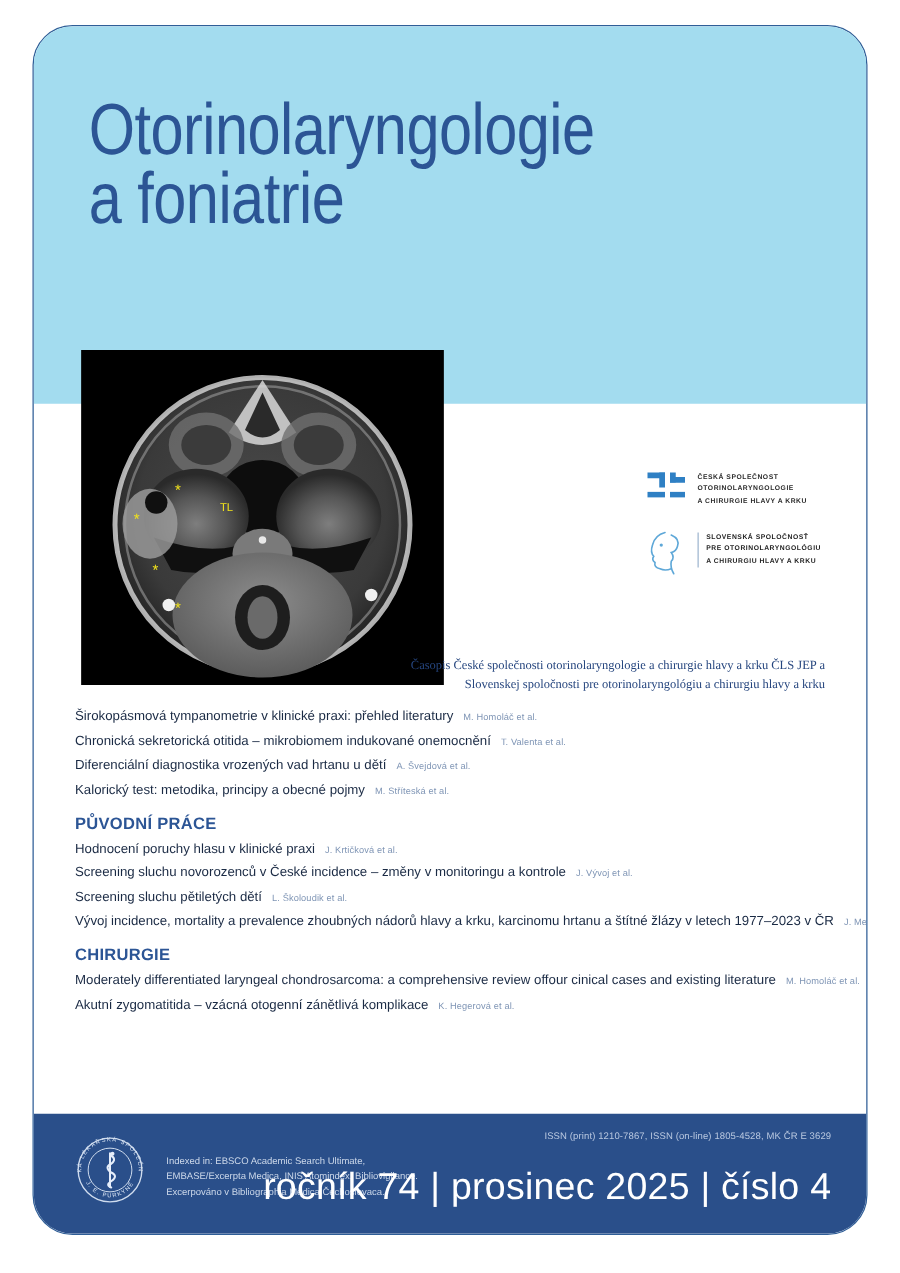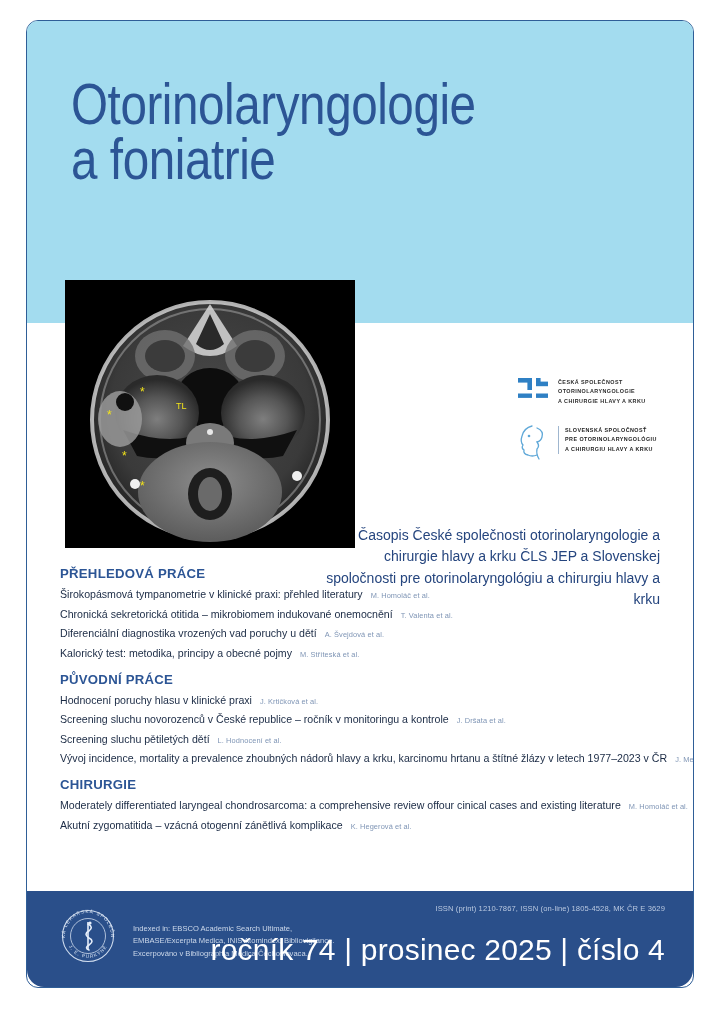--- a/index.html
+++ b/index.html
@@ -17,21 +17,21 @@
   }
 
   
   .cover {
     position: absolute;
     left: 26px;
     top: 20px;
     width: 668px;
     height: 968px;
     border: 1.5px solid #2F5E97;
-    border-radius: 12px;
+    border-radius: 32px;
     background: #ffffff;
     overflow: hidden;
     box-sizing: border-box;
   }
 
   
   .masthead {
     position: absolute;
     left: 0;
     top: 0;
@@ -102,24 +102,24 @@
     padding-left: 6px;
     color: #1d1d1d;
   }
 
   .society-caption {
     position: absolute;
     right: 33px;
     top: 504px;
     width: 340px;
     text-align: right;
-    font-size: 14px;
+    font-size: 10px;
     line-height: 1.52;
     color: #25457e;
-    font-family: Liberation Sans, sans-serif;
+    font-family: Liberation Serif, serif;
   }
 
   
   .contents {
     position: absolute;
     left: 33px;
     top: 545px;
     width: 612px;
   }
   .section { margin-bottom: 11px; }
@@ -303,45 +303,44 @@
         <span>A CHIRURGIU HLAVY A KRKU</span>
       </span>
     </div>
   </div>
 
   <div class="society-caption">Časopis České společnosti otorinolaryngologie a chirurgie hlavy a krku ČLS JEP a Slovenskej spoločnosti pre otorinolaryngológiu a chirurgiu hlavy a krku</div>
 
   <div class="contents">
 
     <div class="section">
-      <div class="section-title">PŘEHLEDOVÁ PRÁCE</div>
       <div class="article">
         <span>Širokopásmová tympanometrie v klinické praxi: přehled literatury</span><span class="authors">M. Homoláč et al.</span>
       </div>
       <div class="article">
         <span>Chronická sekretorická otitida – mikrobiomem indukované onemocnění</span><span class="authors">T. Valenta et al.</span>
       </div>
       <div class="article">
-        <span>Diferenciální diagnostika vrozených vad poruchy u dětí</span><span class="authors">A. Švejdová et al.</span>
+        <span>Diferenciální diagnostika vrozených vad hrtanu u dětí</span><span class="authors">A. Švejdová et al.</span>
       </div>
       <div class="article">
         <span>Kalorický test: metodika, principy a obecné pojmy</span><span class="authors">M. Stříteská et al.</span>
       </div>
     </div>
 
     <div class="section">
       <div class="section-title">PŮVODNÍ PRÁCE</div>
       <div class="article">
         <span>Hodnocení poruchy hlasu v klinické praxi</span><span class="authors">J. Krtičková et al.</span>
       </div>
       <div class="article">
-        <span>Screening sluchu novorozenců v České republice – ročník v monitoringu a kontrole</span><span class="authors">J. Dršata et al.</span>
-      </div>
-      <div class="article">
-        <span>Screening sluchu pětiletých dětí</span><span class="authors">L. Hodnocení et al.</span>
+        <span>Screening sluchu novorozenců v České incidence – změny v monitoringu a kontrole</span><span class="authors">J. Vývoj et al.</span>
+      </div>
+      <div class="article">
+        <span>Screening sluchu pětiletých dětí</span><span class="authors">L. Školoudik et al.</span>
       </div>
       <div class="article">
         <span>Vývoj incidence, mortality a prevalence zhoubných nádorů hlavy a krku, karcinomu hrtanu a štítné žlázy v letech 1977–2023 v ČR</span><span class="authors">J. Mejzlík</span>
       </div>
     </div>
 
     <div class="section">
       <div class="section-title">CHIRURGIE</div>
       <div class="article">
         <span>Moderately differentiated laryngeal chondrosarcoma: a comprehensive review offour cinical cases and existing literature</span><span class="authors">M. Homoláč et al.</span>

